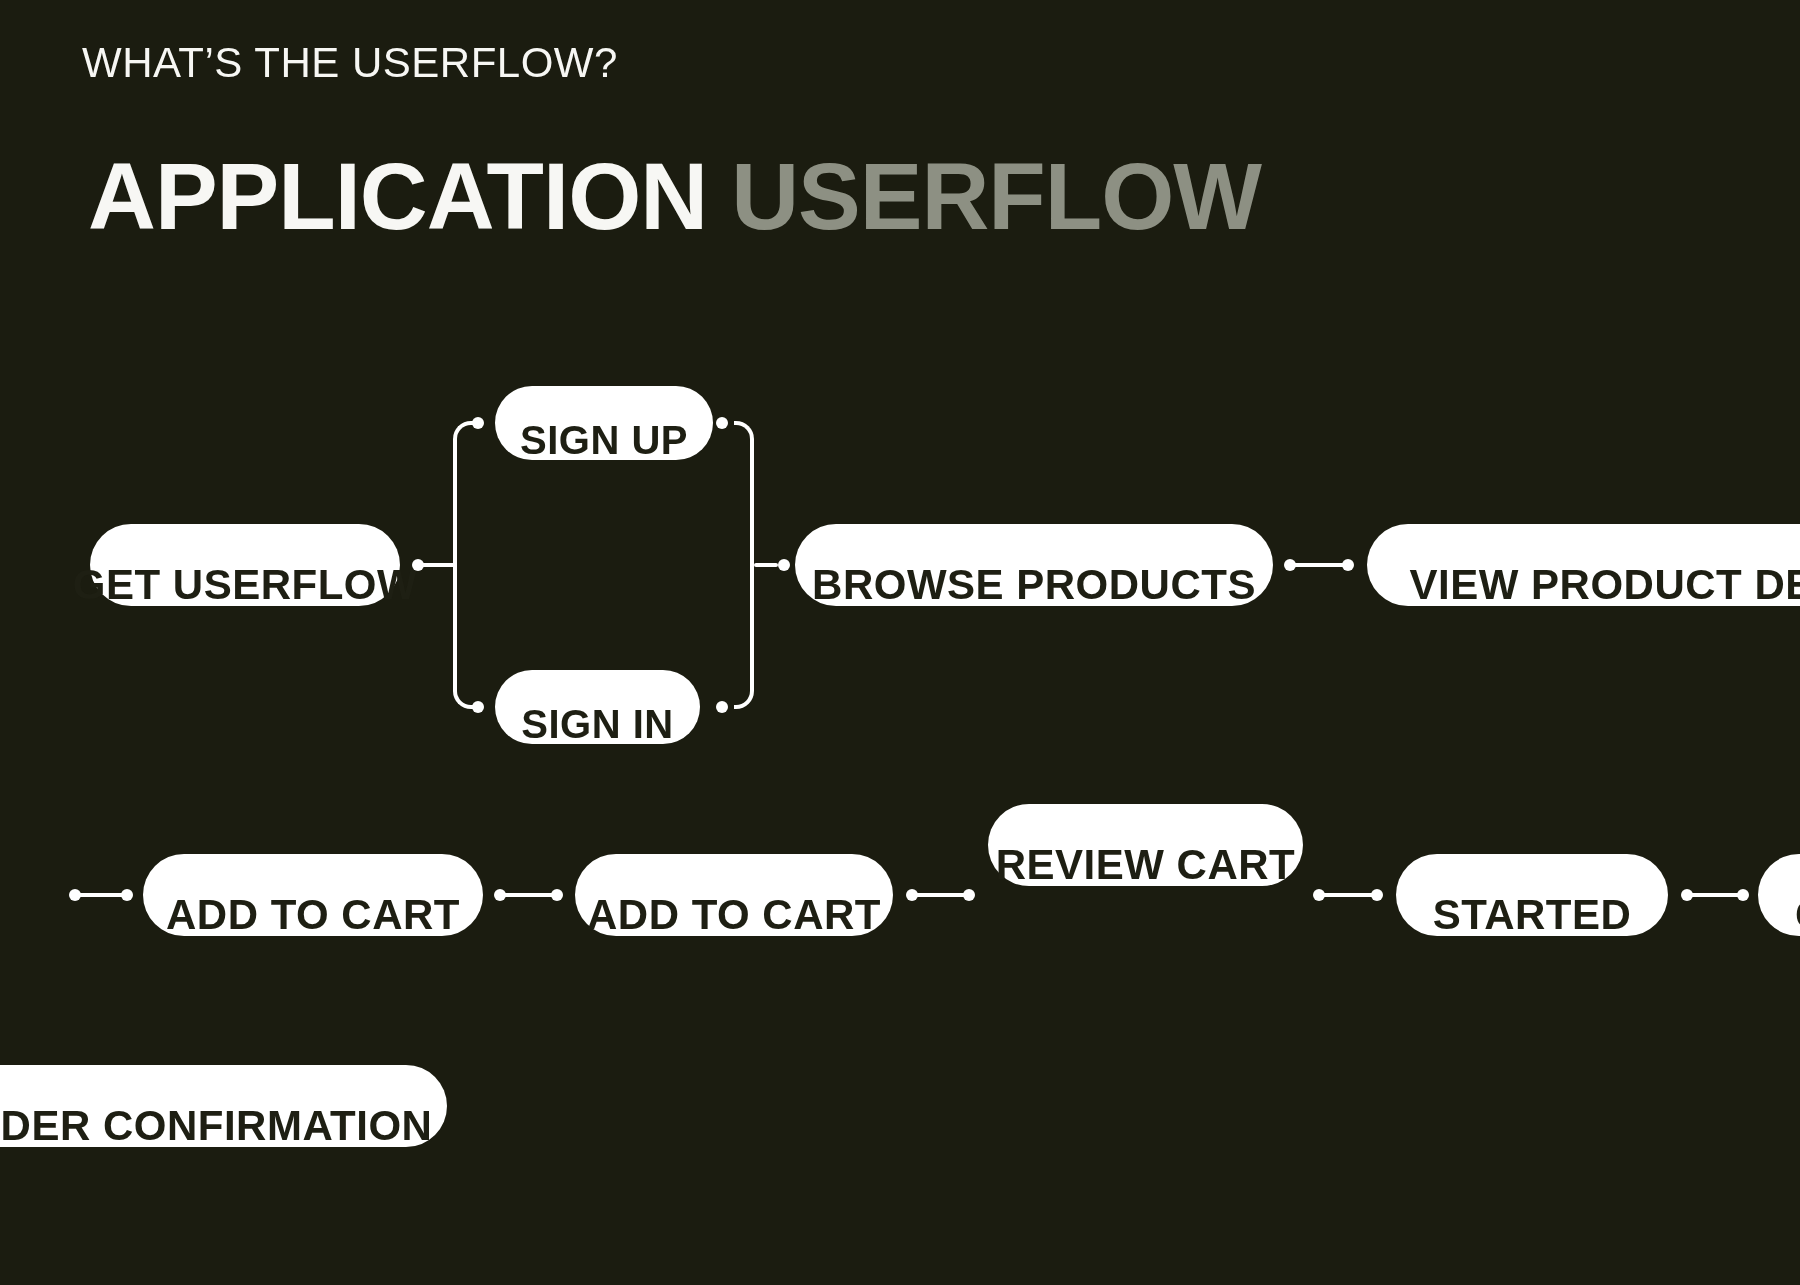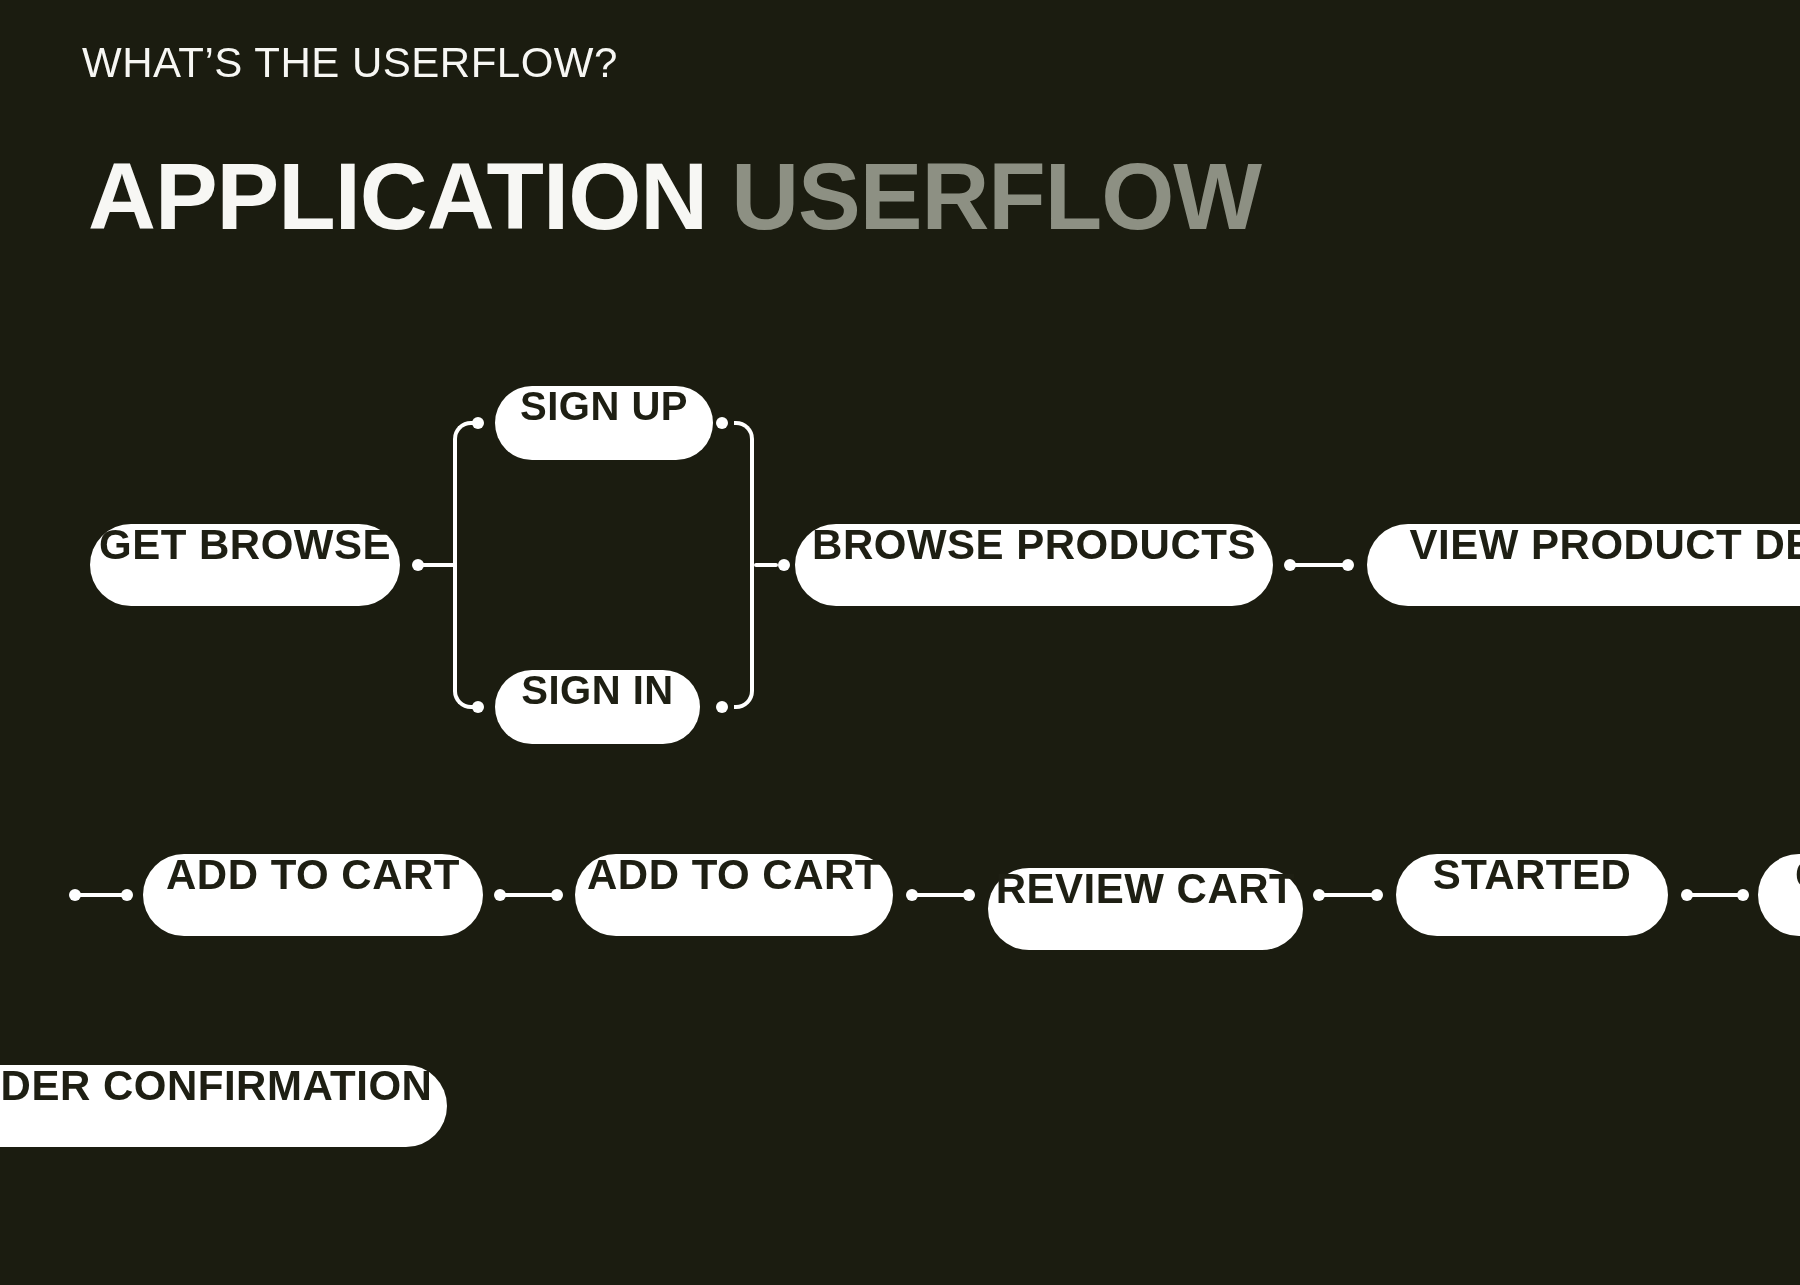--- a/index.html
+++ b/index.html
@@ -24,21 +24,21 @@
     white-space:nowrap;
   }
   .title .w1{color:var(--title1,#F7F7F4);}
   .title .w2{color:var(--title2,#8D9083);margin-left:24px;}
 
   
   .pill{
     position:absolute;height:82px;
     background:var(--pill,#FFFFFF);
     border-radius:120px;
-    display:flex;align-items:flex-start;justify-content:center;
+    display:flex;align-items:flex-end;justify-content:center;
     color:var(--ink,#1E1F13);
     font-size:42px;font-weight:700;letter-spacing:.5px;
     white-space:nowrap;line-height:1;
   }
   .pill.small{height:74px;font-size:40px;}
   .pill.start-align{justify-content:flex-start;padding-left:37px;}
 
   
   .link{
     position:absolute;height:4px;
@@ -74,21 +74,21 @@
 <body>
 
 <div class="canvas" style="--bg: #1B1C10; --pill: #FFFFFF; --ink: #1E1F13; --line: #FFFFFF; --title1: #F7F7F4; --title2: #8D9083;">
 
   <div class="kicker">WHAT’S THE USERFLOW?</div>
   <div class="title">
     <span class="w1">APPLICATION</span><span class="w2">USERFLOW</span>
   </div>
 
   <div class="pill" style="left:90px;top:524px;width:310px;">
-    <span>GET BROWSE</span>
+    <span>GET USERFLOW</span>
   </div>
 
   <div class="dot" style="left:412px;top:559px;"></div>
   <div class="line" style="left:418px;top:563px;width:38px;"></div>
   <div class="bracket open-right" style="left:453px;top:421px;"></div>
   <div class="dot" style="left:472px;top:417px;"></div>
   <div class="dot" style="left:472px;top:701px;"></div>
 
   <div class="pill small" style="left:495px;top:386px;width:218px;">
     <span>SIGN UP</span>
@@ -120,21 +120,21 @@
   </div>
 
   <div class="link" style="left:500px;top:893px;width:57px;"></div>
 
   <div class="pill" style="left:575px;top:854px;width:318px;">
     <span>ADD TO CART</span>
   </div>
 
   <div class="link" style="left:912px;top:893px;width:57px;"></div>
 
-  <div class="pill" style="left:988px;top:868px;width:315px;">
+  <div class="pill" style="left:988px;top:804px;width:315px;">
     <span>REVIEW CART</span>
   </div>
 
   <div class="link" style="left:1319px;top:893px;width:58px;"></div>
 
   <div class="pill" style="left:1396px;top:854px;width:272px;">
     <span>STARTED</span>
   </div>
 
   <div class="link" style="left:1687px;top:893px;width:56px;"></div>

